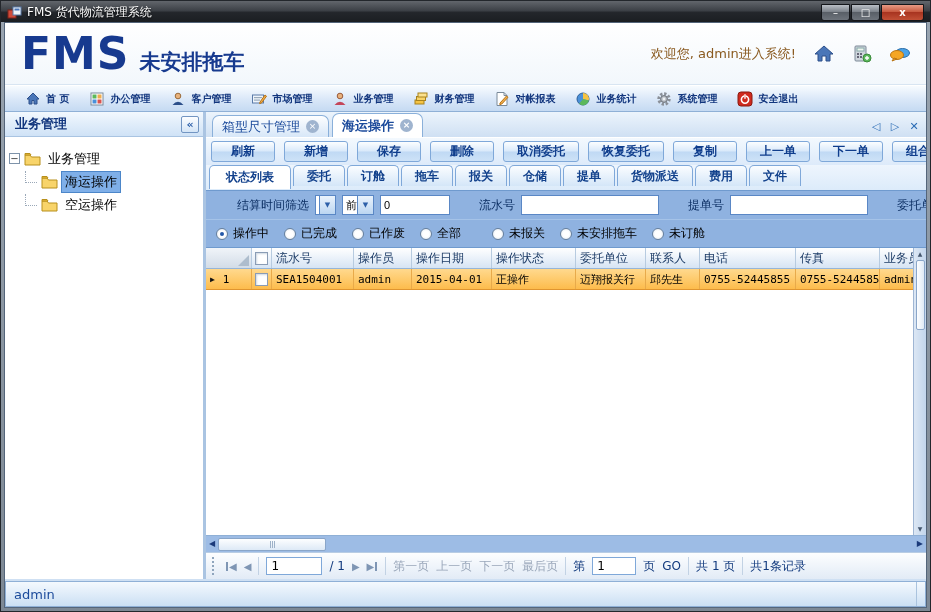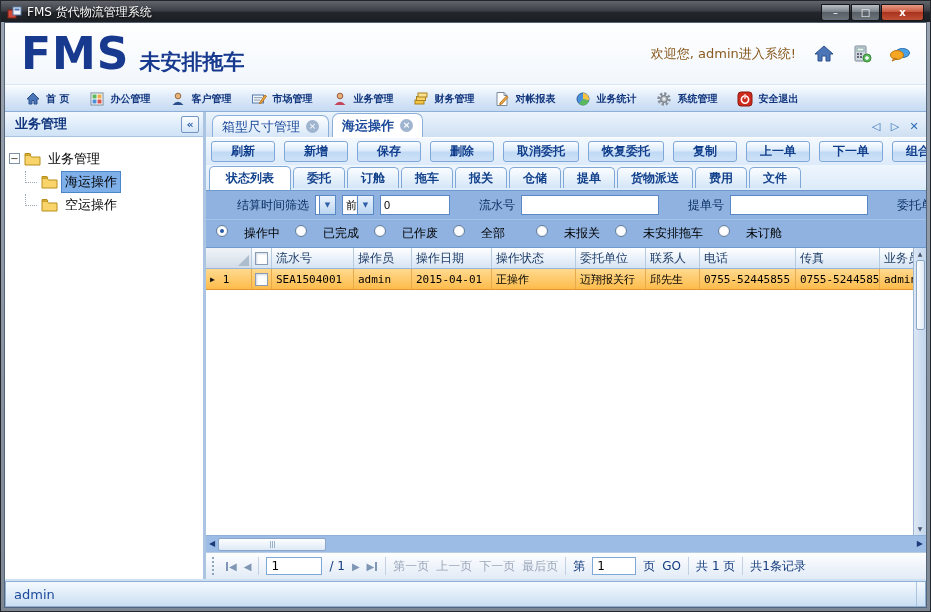--- a/index.html
+++ b/index.html
@@ -49,32 +49,32 @@
 .tab.active{background:#fff;font-weight:bold;height:24px}
 .closec{width:13px;height:13px;border-radius:50%;background:#9fb4cf;color:#fff;font-size:9px;line-height:13px;text-align:center}
 .closec::after{content:"\00D7"}
 .tabctrl{margin-left:auto;display:flex;align-items:center;gap:7px;color:#2b6cb5;font-size:11px;padding-bottom:4px}
 .tc{width:12px;text-align:center}
 
 .toolbar{height:28px;background:linear-gradient(#f3f9fe,#ddeafa);display:flex;align-items:center;padding:0 5px;gap:9px;overflow:hidden;border-top:1px solid #fff;flex:none}
 .tbtn{height:21px;min-width:64px;padding:0 7px;flex:none;display:flex;align-items:center;justify-content:center;background:linear-gradient(#fcfeff,#d9e9fa 48%,#c0d9f4 52%,#cde2f7);border:1px solid #7fa8d9;border-radius:3px;color:#0f3d8c;font-size:12px;font-weight:bold}
 .tbtn.wide{min-width:76px}
 
-.subtabs{height:25px;display:flex;align-items:center;background:linear-gradient(#eef5fd,#dcebfa);padding:0 3px;flex:none}
+.subtabs{height:25px;display:flex;align-items:flex-start;background:linear-gradient(#eef5fd,#dcebfa);padding:0 3px;flex:none}
 .stab{height:21px;display:flex;align-items:center;padding:0 13px;margin-right:2px;border:1px solid #7fa8d9;border-bottom:none;border-radius:5px 5px 0 0;background:linear-gradient(#fbfdff,#d4e6f8);color:#12418c;font-size:12px;font-weight:bold}
 .stab.active{background:#fff;height:24px;padding:0 16px}
 
 .filterbar{height:29px;background:#8fb2e0;border-top:1px solid #6f9ace;display:flex;align-items:center;padding:0 8px;gap:6px;font-size:12px;color:#0c2f63;overflow:hidden;flex:none}
 .flabel{flex:none;margin-left:23px}
 .fld{height:20px;background:#fff;border:1px solid #5a87c5;display:flex;align-items:center;font-size:11px;padding-left:3px;color:#000}
 .combo .drop{margin-left:auto;width:16px;height:100%;background:linear-gradient(#eaf3fc,#bcd6f1);border-left:1px solid #5a87c5;display:flex;align-items:center;justify-content:center;color:#2c5fa8;font-size:7px}
 .combo .drop::after{content:"\25BC"}
 
 .radiobar{height:28px;background:#8fb2e0;border-top:1px solid #a5c3e8;display:flex;align-items:center;padding:0 10px;font-size:12px;color:#000;flex:none}
-.radio{display:flex;gap:16px;margin-right:15px}
+.radio{display:flex;align-items:center;gap:5px;margin-right:15px}
 .rdot{width:12px;height:12px;border-radius:50%;border:1px solid #67809d;background:radial-gradient(#fff 40%,#dde6ef);position:relative;flex:none}
 .rdot.checked::after{content:"";position:absolute;left:3px;top:3px;width:4px;height:4px;border-radius:50%;background:#2458a8}
 .radio.gap{margin-left:16px}
 
 .grid{flex:1;display:flex;min-height:0;border-top:1px solid #6f9ace;background:#fff}
 .grid-main{flex:1;min-width:0;display:flex;flex-direction:column;overflow:hidden}
 .ghead{height:21px;display:flex;flex:none;background:linear-gradient(#ffffff,#d6e4f4);border-bottom:1px solid #96b5d8;color:#1c3b66;font-size:12px}
 .hc{flex:none;display:flex;align-items:center;padding:0 4px;border-right:1px solid #b7cbe0}
 .hc.sel{width:46px;background:linear-gradient(#f0f4f9,#d2dce7);position:relative}
 .hc.sel::after{content:"";position:absolute;right:2px;bottom:2px;border-style:solid;border-width:0 0 11px 11px;border-color:transparent transparent #aebdcd transparent}

